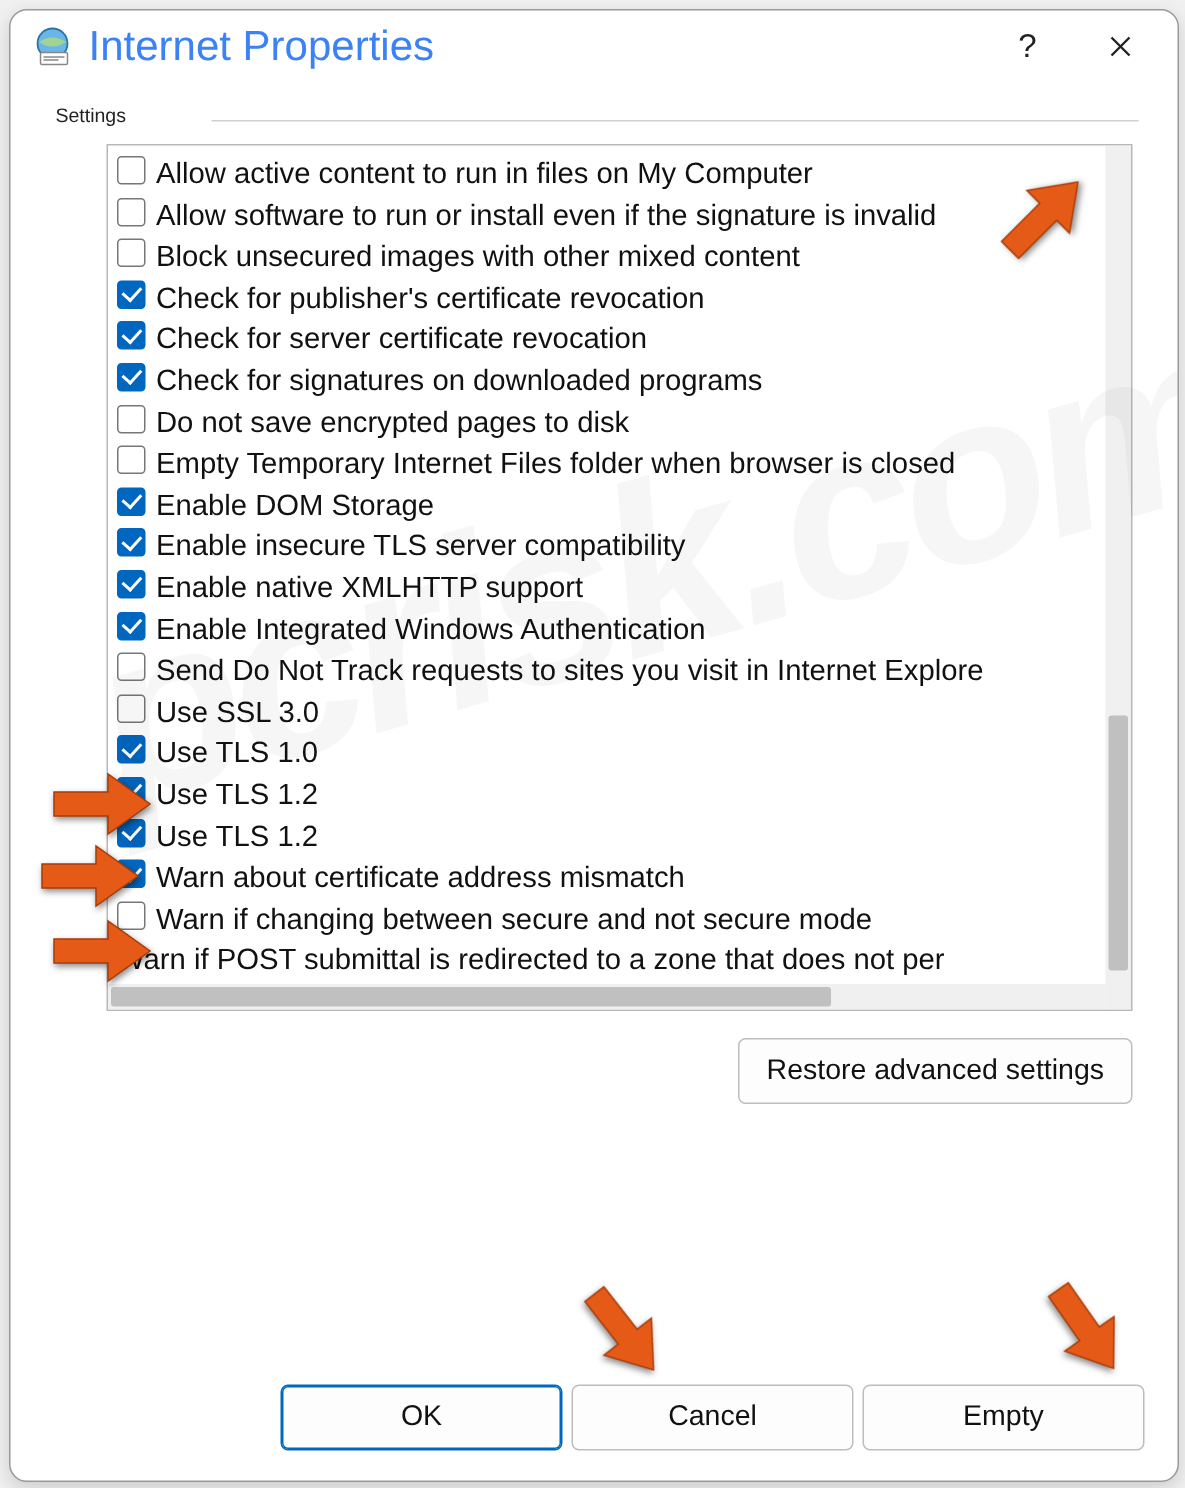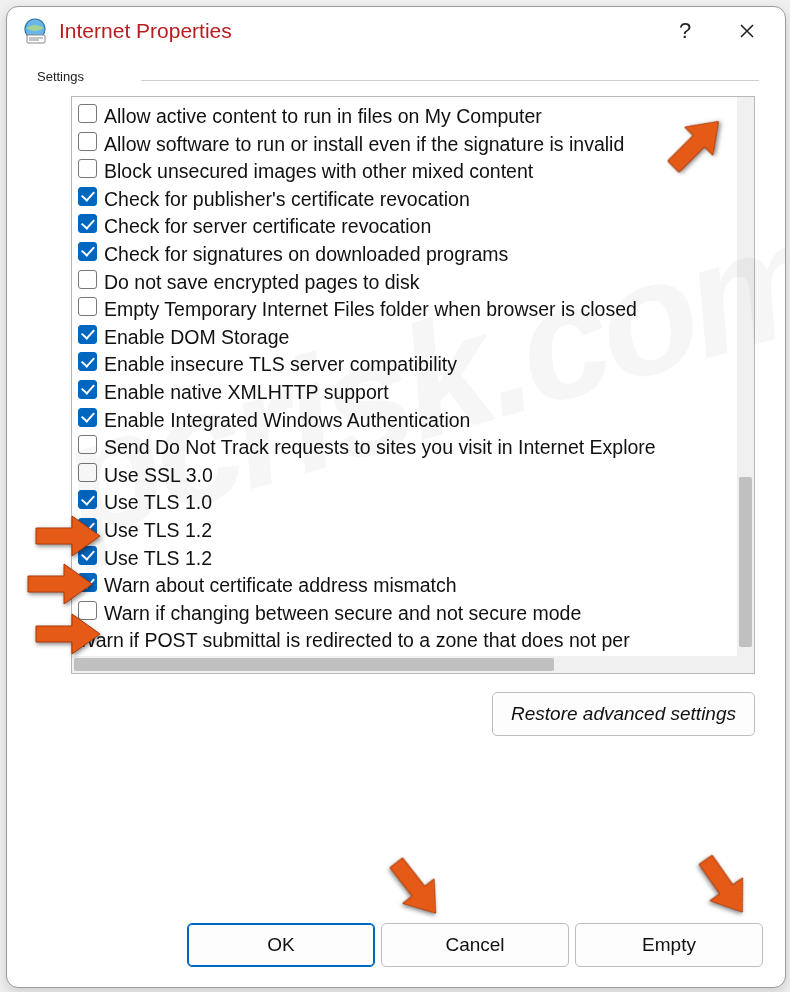--- a/index.html
+++ b/index.html
@@ -32,22 +32,22 @@
   padding: 0 10px 0 14px;
 }
 .title-icon {
   width: 28px;
   height: 28px;
   margin-right: 10px;
   position: relative;
 }
 .title-icon svg { width: 28px; height: 28px; }
 .title-text {
-  font-size: 21px;
-  color: #b91c1c;
+  font-size: 28px;
+  color: #3b82f6;
   flex: 1;
 }
 .titlebar-btns {
   display: flex;
   gap: 6px;
   align-items: center;
 }
 .titlebar-btn {
   width: 56px;
   height: 40px;
@@ -183,21 +183,20 @@
 .scroll-corner {
   position:absolute;
   right:0; bottom:0;
   width:17px; height:17px;
   background:#f0f0f0;
 }
 .restore-row {
   display:flex;
   justify-content:flex-end;
   padding: 18px 4px 0 0;
-  font-style: italic;
 }
 .btn {
   min-width: 150px;
   height: 42px;
   border: 1px solid #bdbdbd;
   background: #fdfdfd;
   font-size: 19px;
   color:#111;
   border-radius: 5px;
   display:inline-flex;

